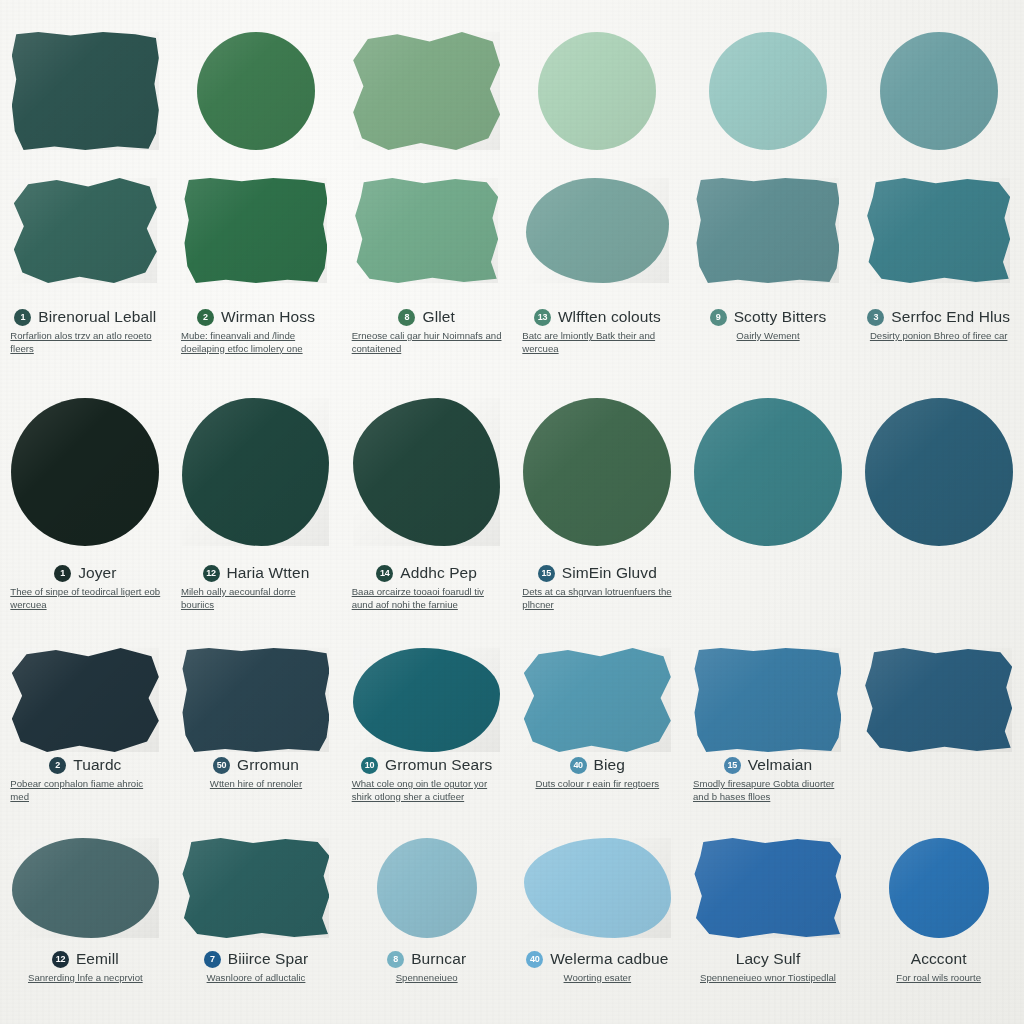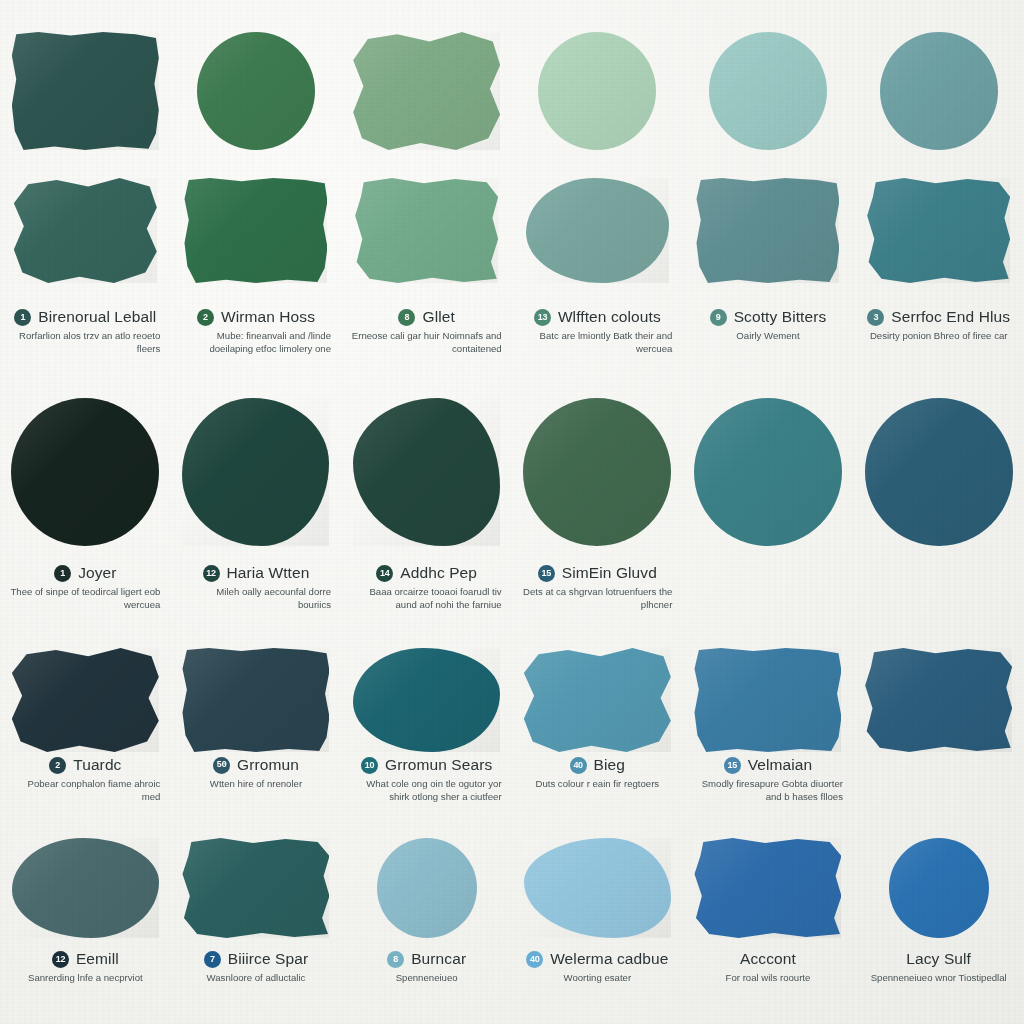--- a/index.html
+++ b/index.html
@@ -110,23 +110,24 @@
     color: #2b3436;
     letter-spacing: .1px;
     white-space: nowrap;
     filter: blur(0.3px);
   }
   .desc {
     margin-top: 4px;
     font-size: 9.6px;
     line-height: 1.32;
     color: #4a5557;
-    text-align: right;
+    text-align: left;
     max-width: 150px;
     filter: blur(0.35px);
+    text-decoration: underline;
   }
 </style>
 </head>
 <body>
 
 <div id="sheet">
     <div class="band grid6" style="top: 32px;">
       <div class="cell">
         <div class="swatch sq edge-a" style="width: 147px; height: 118px;">
           <div class="body" style="background: rgb(45, 84, 80);"></div>
@@ -355,21 +356,21 @@
     <div class="band grid6" style="top: 748px;">
       <div class="cell">
         <div class="label-row">
           <div class="badge" style="background: rgb(37, 66, 77);">2</div>
           <div class="title">Tuardc</div>
         </div>
         <div class="desc">Pobear conphalon fiame ahroic med</div>
       </div>
       <div class="cell">
         <div class="label-row">
-          <div class="badge" style="background: rgb(47, 85, 104); font-family: Liberation Mono, monospace;">50</div>
+          <div class="badge" style="background: rgb(47, 85, 104);">50</div>
           <div class="title">Grromun</div>
         </div>
         <div class="desc">Wtten hire of nrenoler</div>
       </div>
       <div class="cell">
         <div class="label-row">
           <div class="badge" style="background: rgb(31, 110, 120);">10</div>
           <div class="title">Grromun Sears</div>
         </div>
         <div class="desc">What cole ong oin tle ogutor yor shirk otlong sher a ciutfeer</div>
@@ -451,24 +452,24 @@
       </div>
       <div class="cell">
         <div class="label-row">
           <div class="badge" style="background: rgb(103, 174, 214);">40</div>
           <div class="title">Welerma cadbue</div>
         </div>
         <div class="desc">Woorting esater</div>
       </div>
       <div class="cell">
         <div class="label-row">
+          <div class="title">Lacy Sulf</div>
+        </div>
+        <div class="desc">Spenneneiueo wnor Tiostipedlal</div>
+      </div>
+      <div class="cell">
+        <div class="label-row">
           <div class="title">Acccont</div>
         </div>
         <div class="desc">For roal wils roourte</div>
       </div>
-      <div class="cell">
-        <div class="label-row">
-          <div class="title">Lacy Sulf</div>
-        </div>
-        <div class="desc">Spenneneiueo wnor Tiostipedlal</div>
-      </div>
     </div>
   </div>
 
 </body></html>

